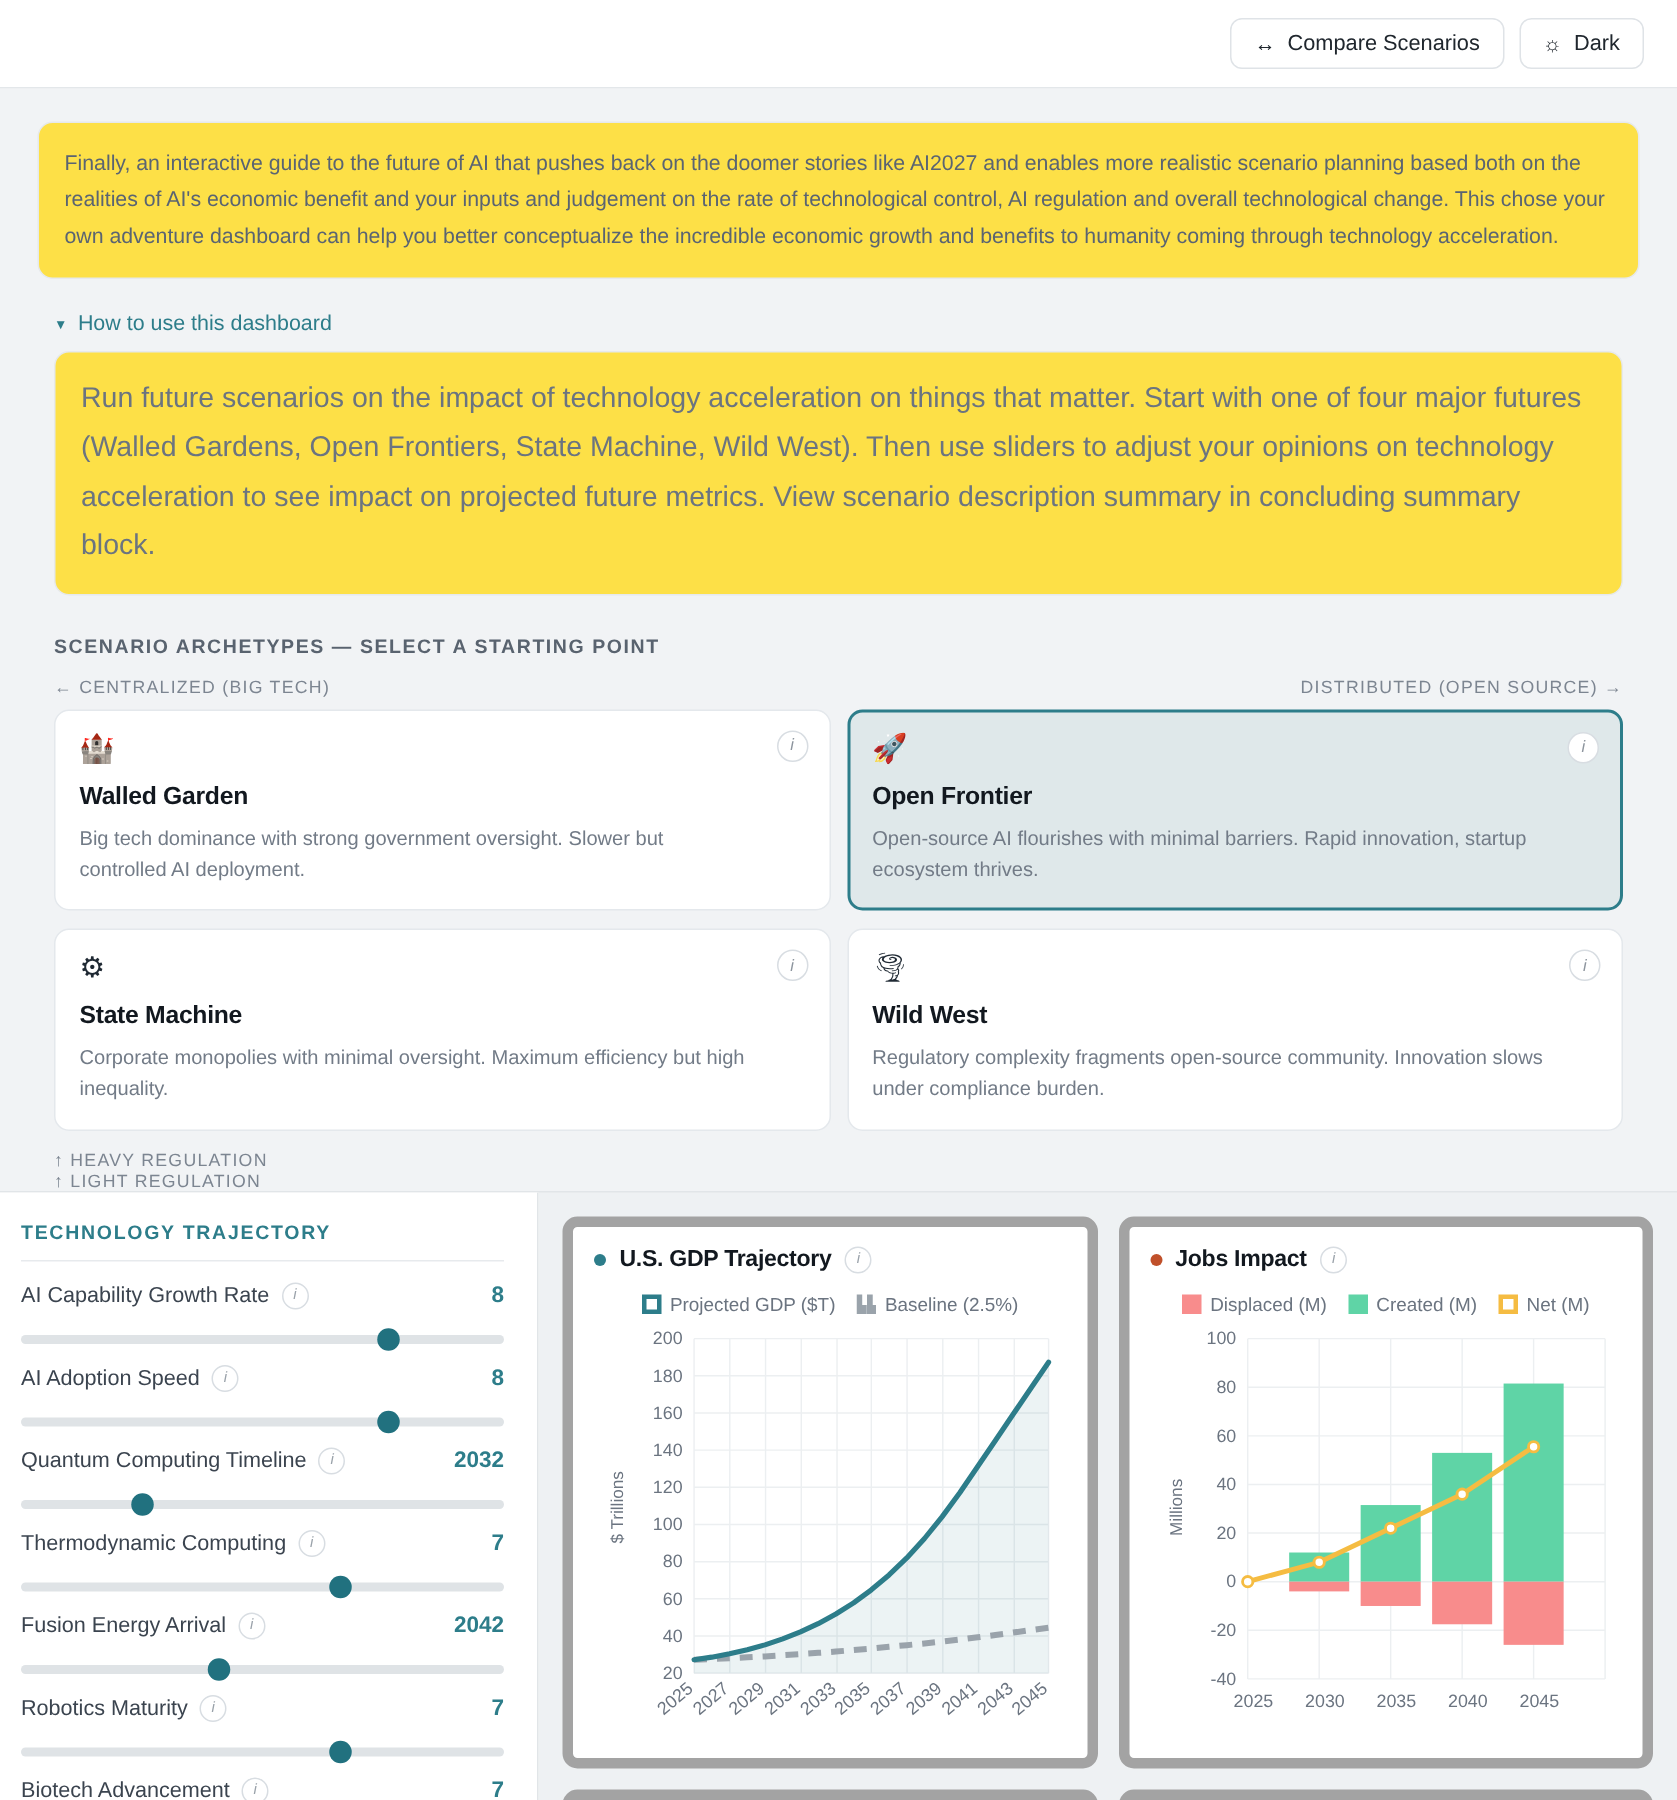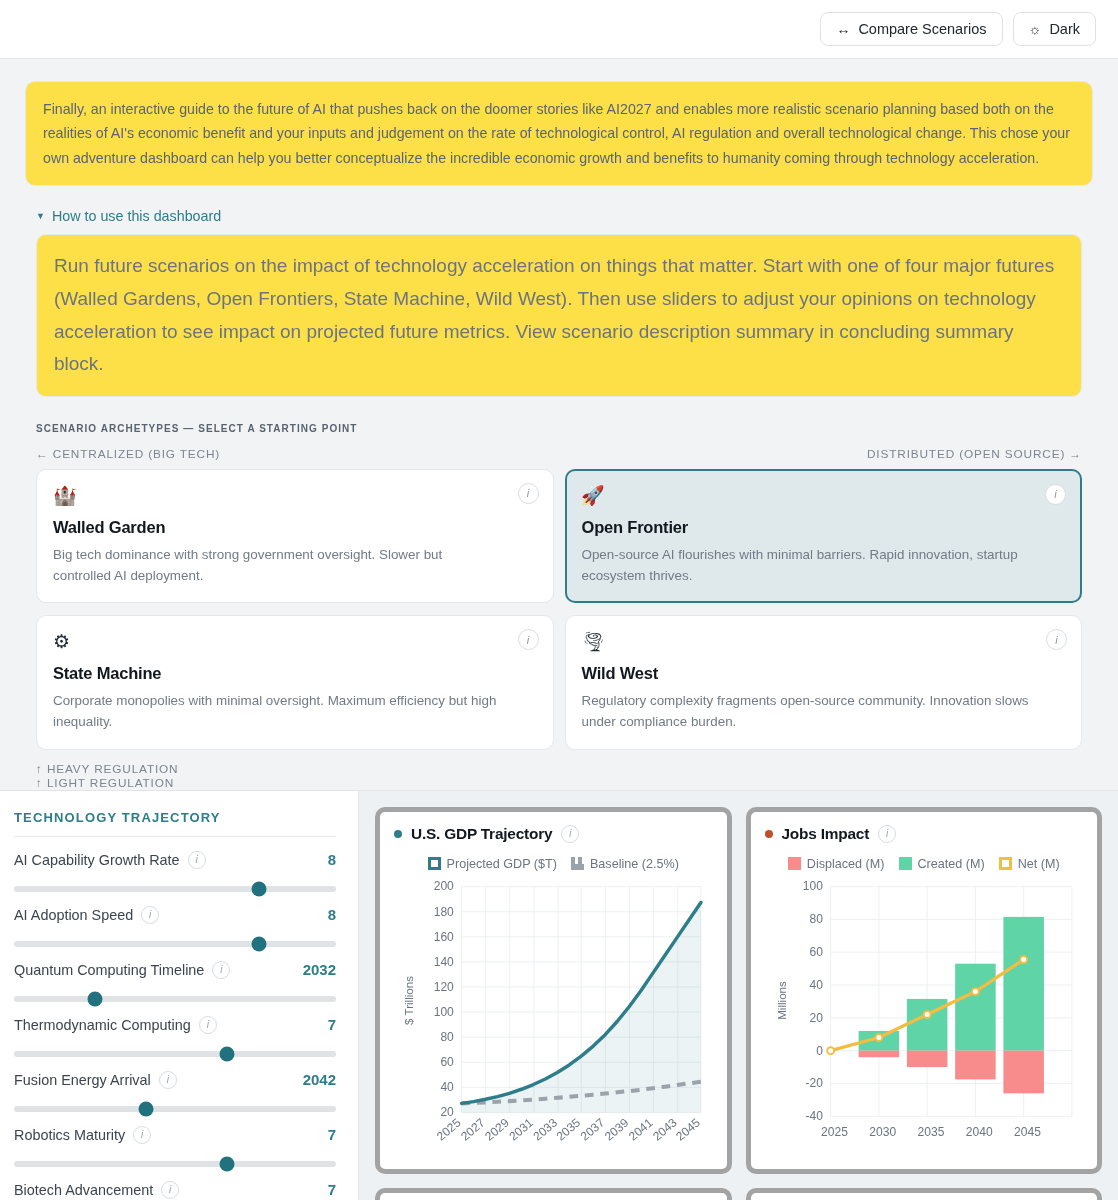--- a/index.html
+++ b/index.html
@@ -42,21 +42,21 @@
   .intro-text { font-size: 14.2px; line-height: 1.72; color: #5a6472; }
   .howto-toggle {
     margin: 22px 0 10px 11px; font-size: 14.3px; color: #2d7d8a;
     display: flex; align-items: center; gap: 7px; cursor: pointer; width: max-content;
   }
   .caret { font-size: 9px; line-height: 1; }
   .howto-box { margin: 0 11px; }
   .howto-text { font-size: 19px; line-height: 1.72; color: #6b7480; }
 
   .section-title {
-    margin: 26px 0 0 11px; font-size: 10px; font-weight: bold;
+    margin: 26px 0 0 11px; font-size: 13px; font-weight: bold;
     letter-spacing: 1.05px; color: #59636f; text-transform: uppercase;
   }
   .axis-row {
     display: flex; justify-content: space-between; margin: 13px 11px 8px 11px;
     font-size: 11.8px; letter-spacing: .85px; color: #7c8591; text-transform: uppercase;
   }
 
   .cards { display: grid; grid-template-columns: 1fr 1fr; gap: 12px 11px; margin: 0 11px; }
   .card {
     background: #fff; border: 1px solid #e4e8ec; border-radius: 10px;
@@ -105,21 +105,21 @@
   }
   .thumb {
     position: absolute; top: 50%; width: 15px; height: 15px; border-radius: 50%;
     background: #21717f; transform: translate(-50%, -50%); cursor: grab;
   }
 
   
   .main { flex: 1; padding: 16px 16px 0 16px; display: flex; flex-direction: column; gap: 14px; min-width: 0; }
   .chart-row { display: grid; grid-template-columns: 1fr 1fr; gap: 14px; }
   .chart-card {
-    background: #fff; border: 5px solid #a3a3a3; border-radius: 10px;
+    background: #fff; border: 7px solid #a3a3a3; border-radius: 10px;
     padding: 13px 14px 10px 14px; min-width: 0;
   }
   .chart-card.short { height: 104px; overflow: hidden; }
   .chart-head { display: flex; align-items: center; gap: 9px; }
   .dot { width: 8px; height: 8px; border-radius: 50%; flex: 0 0 auto; }
   .chart-title { font-size: 15.4px; font-weight: bold; color: #12181f; letter-spacing: -.2px; }
   .legend { display: flex; align-items: center; justify-content: center; gap: 14px; margin-top: 14px; }
   .legend-item { display: flex; align-items: center; gap: 6px; font-size: 12.6px; color: #6b7480; }
   .swatch { width: 13px; height: 13px; flex: 0 0 auto; }
   .sw-hollow { border: 3px solid #2d7d8a; background: #fff; }

